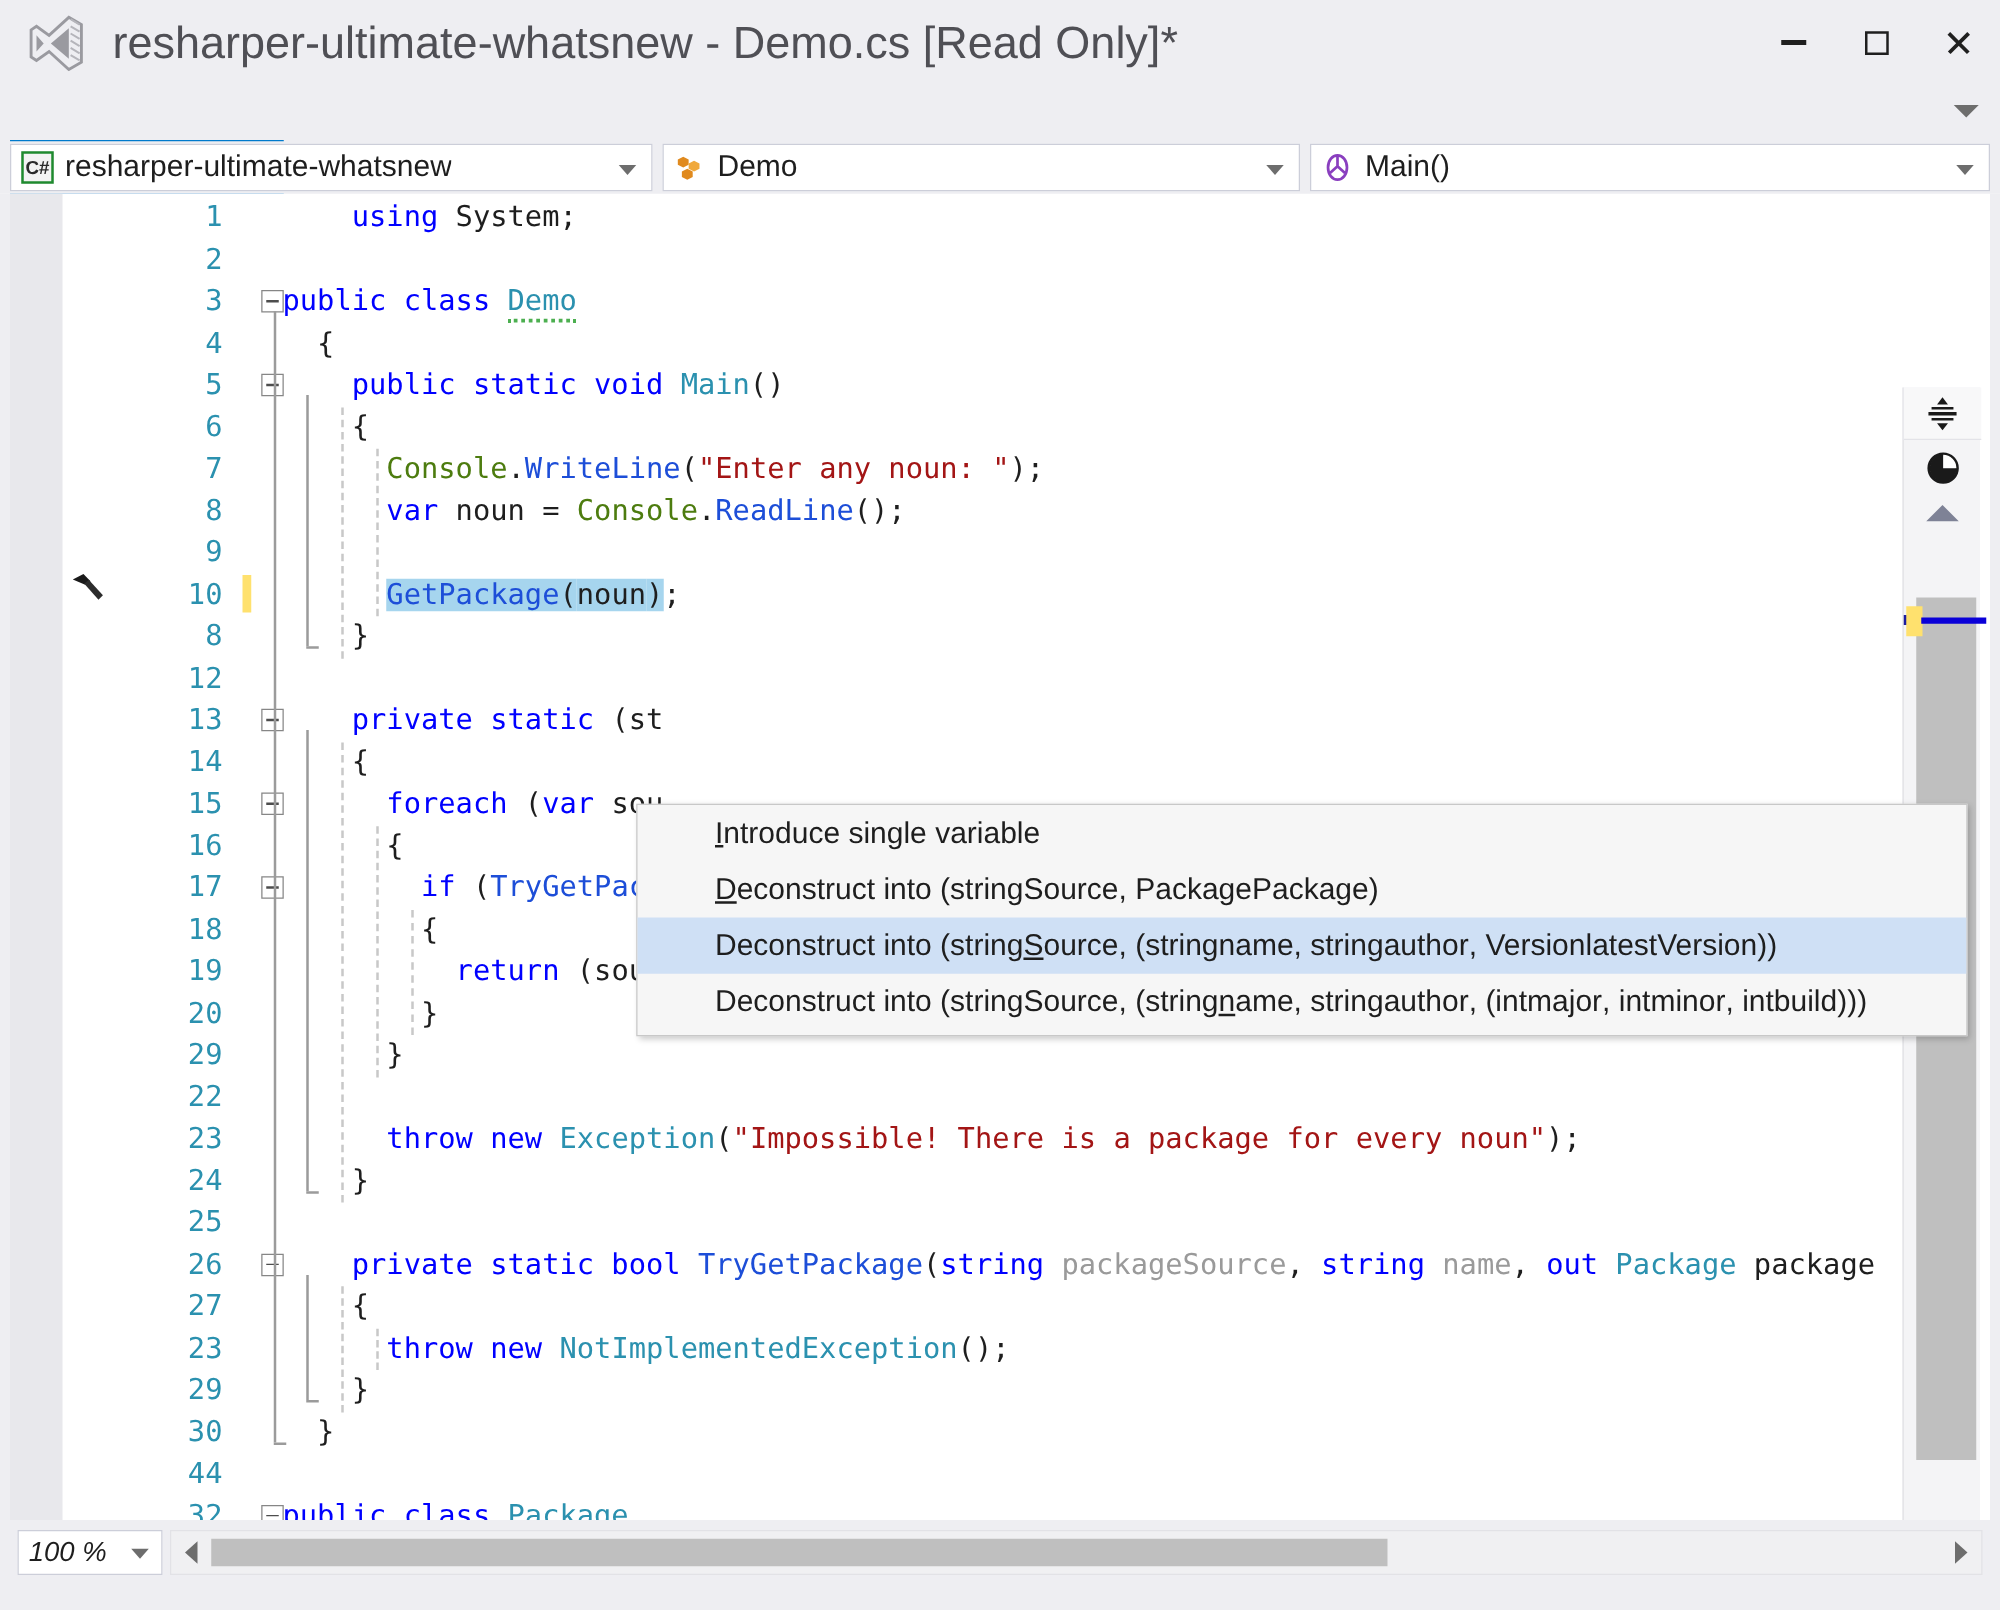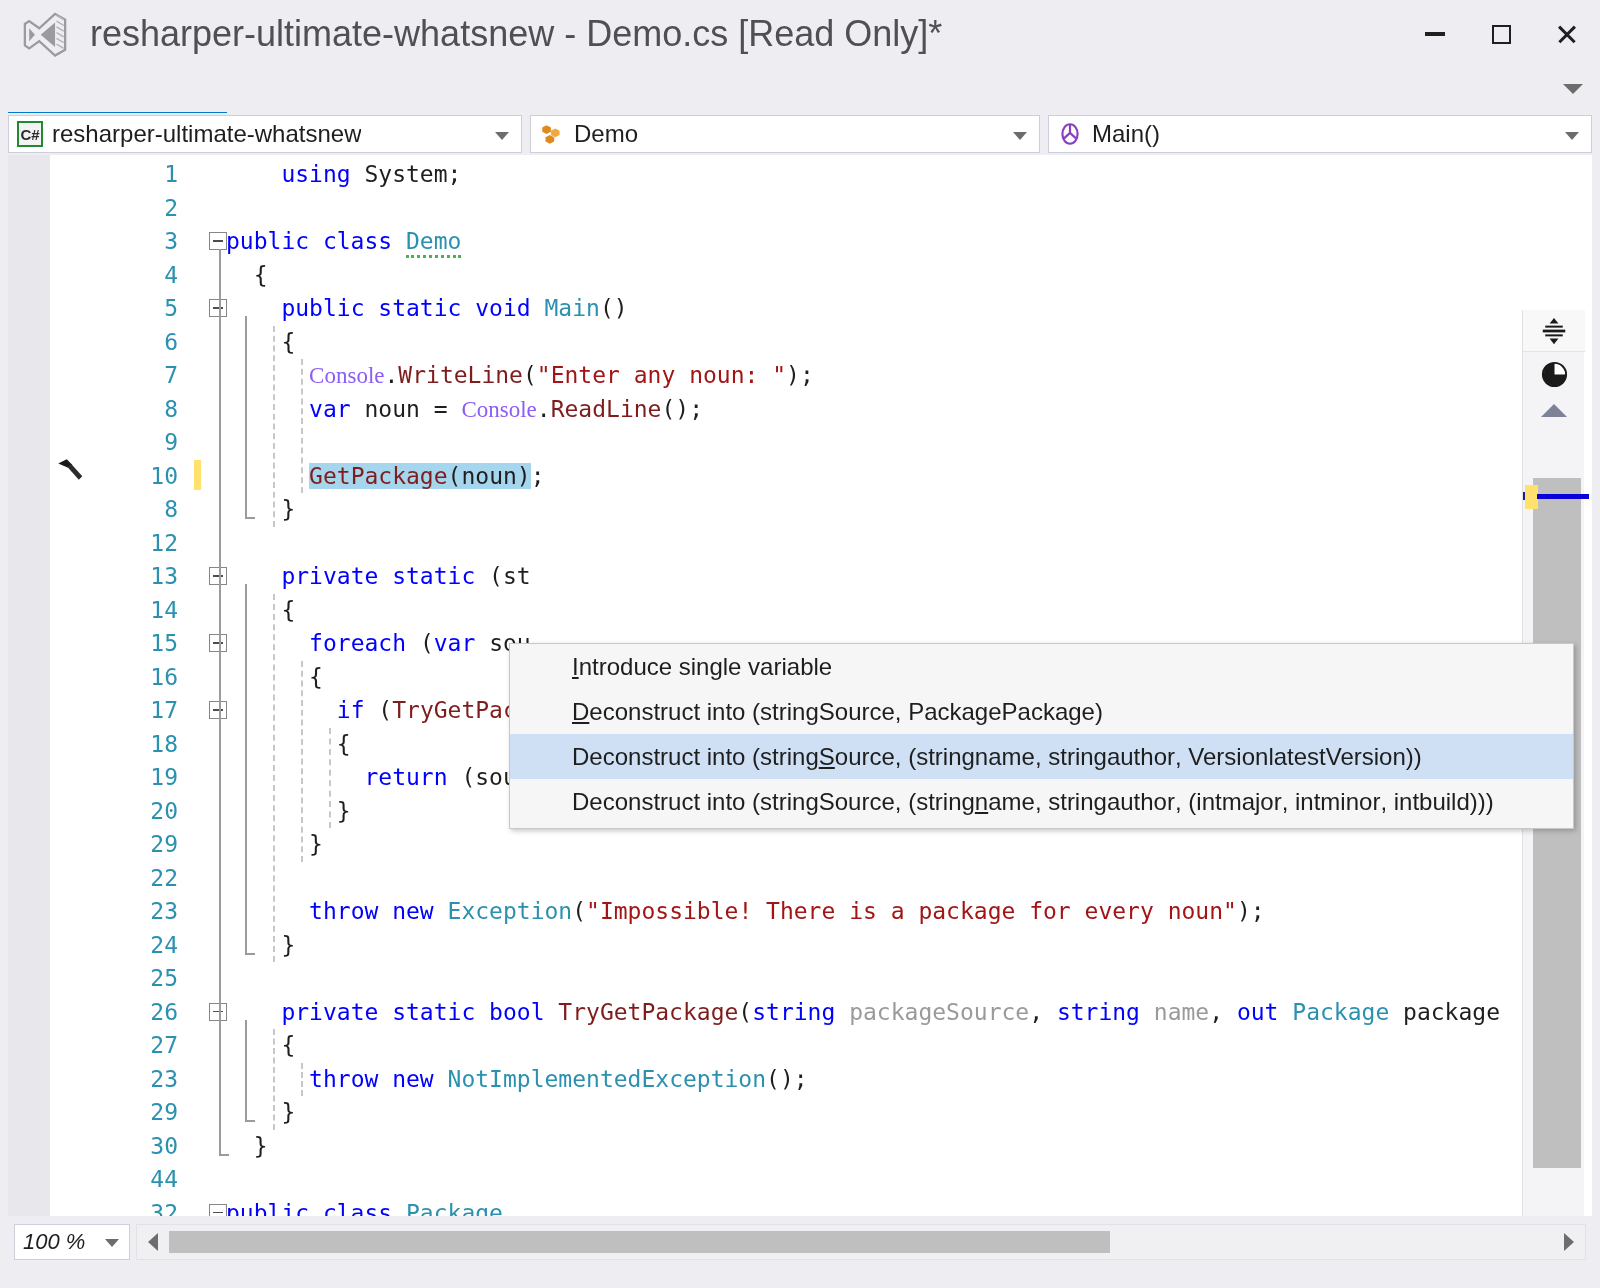--- a/index.html
+++ b/index.html
@@ -107,25 +107,25 @@
   }
   .code-area {
     position: absolute; left: 218px; top: 0; right: 90px; height: 1061px;
     font-family: "DejaVu Sans Mono", monospace; font-size: 23px; padding-top: 3px;
     white-space: pre; overflow: hidden;
   }
   .code-area .ln { height: 33.5px; line-height: 33.5px; color: #1e1e1e; }
   .kw   { color: #0000ff; }
   .type { color: #2b91af; }
   .str  { color: #a31515; }
-  .mth  { color: #7f1d1d; }
+  .mth  { color: #1d4ed8; }
   .cls  { color: #2b91af; }
   .ident{ color: #1e1e1e; }
   .gray { color: #9a9a9a; }
-  .ns   { color: #8b5cf6; font-family: Liberation Serif, serif; }
+  .ns   { color: #4d7c0f; }
   .sel  { background: #a6d5ee; }
   .squiggle {
     border-bottom: 3px dotted #4caf50; padding-bottom: 1px;
   }
 
   
   .vline { position: absolute; width: 0; border-left: 2px solid #9b9b9b; }
   .dline { position: absolute; width: 0; border-left: 2px dashed #c8c8c8; }
   .fold-box {
     position: absolute; width: 18px; height: 18px; border: 1.5px solid #868686;

